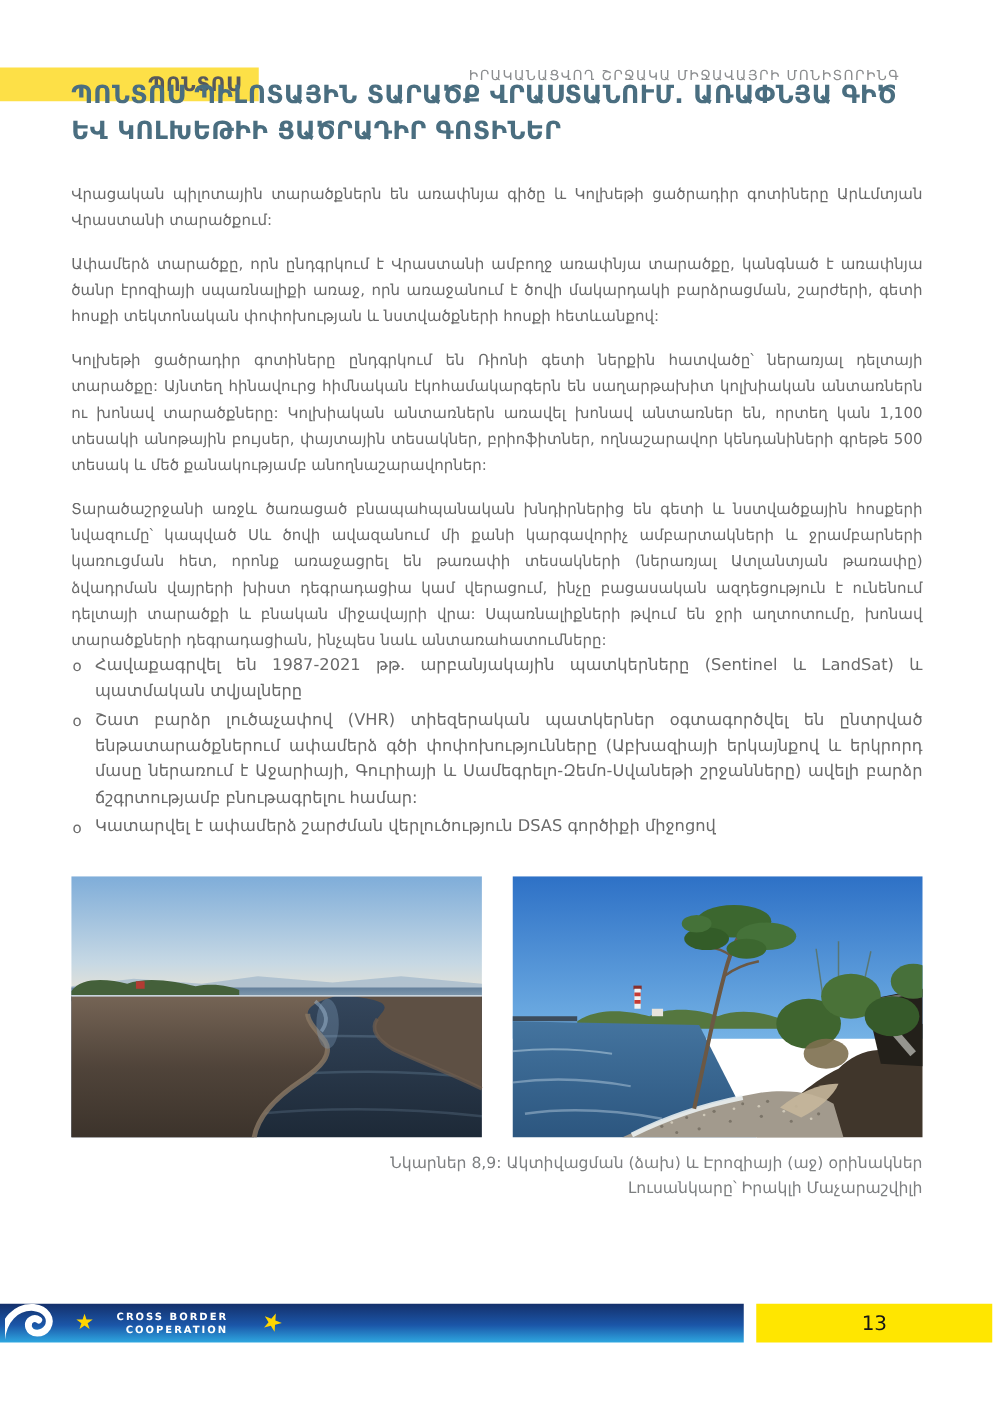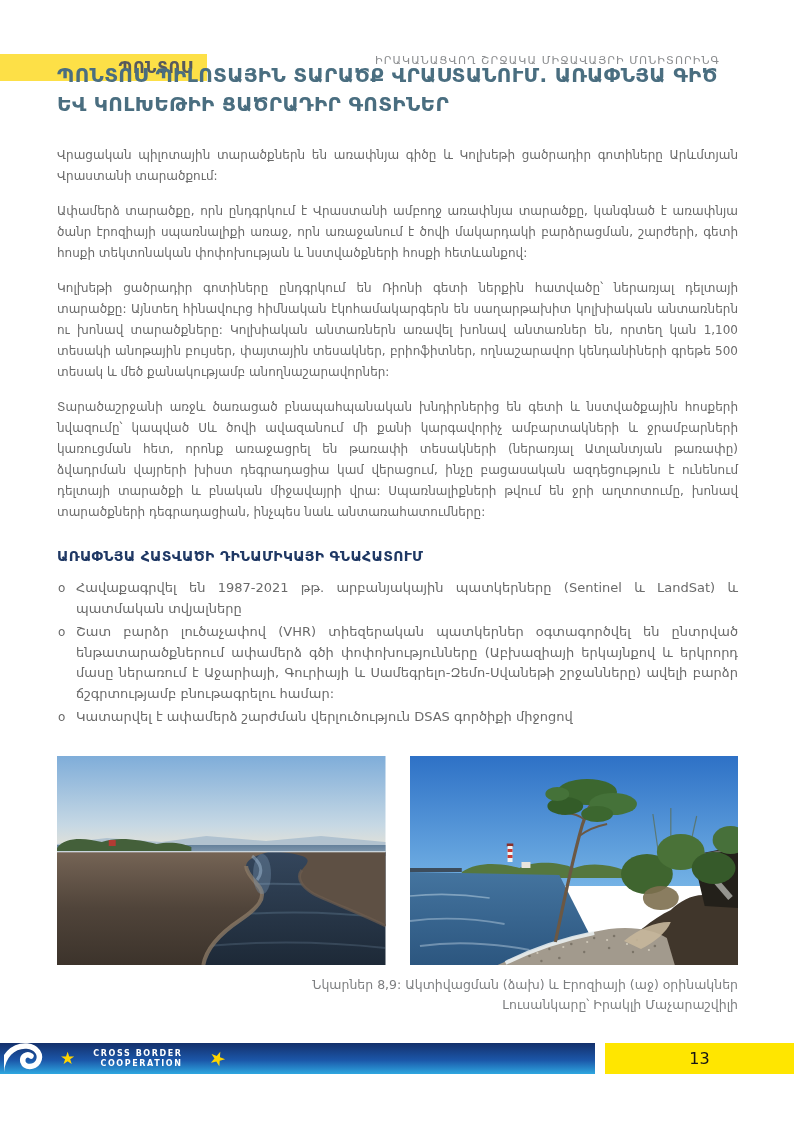--- a/index.html
+++ b/index.html
@@ -139,21 +139,20 @@
 
 <div class="content">
 
   <h1 class="doc-title">ՊՈՆՏՈՍ ՊԻԼՈՏԱՅԻՆ ՏԱՐԱԾՔ ՎՐԱՍՏԱՆՈՒՄ. ԱՌԱՓՆՅԱ ԳԻԾ ԵՎ ԿՈԼԽԵԹԻԻ ՑԱԾՐԱԴԻՐ ԳՈՏԻՆԵՐ</h1>
 
   <p class="para first">Վրացական պիլոտային տարածքներն են առափնյա գիծը և Կոլխեթի ցածրադիր գոտիները Արևմտյան Վրաստանի տարածքում:</p>
   <p class="para">Ափամերձ տարածքը, որն ընդգրկում է Վրաստանի ամբողջ առափնյա տարածքը, կանգնած է առափնյա ծանր էրոզիայի սպառնալիքի առաջ, որն առաջանում է ծովի մակարդակի բարձրացման, շարժերի, գետի հոսքի տեկտոնական փոփոխության և նստվածքների հոսքի հետևանքով:</p>
   <p class="para">Կոլխեթի ցածրադիր գոտիները ընդգրկում են Ռիոնի գետի ներքին հատվածը՝ ներառյալ դելտայի տարածքը: Այնտեղ հինավուրց հիմնական էկոհամակարգերն են սաղարթախիտ կոլխիական անտառներն ու խոնավ տարածքները: Կոլխիական անտառներն առավել խոնավ անտառներ են, որտեղ կան 1,100 տեսակի անոթային բույսեր, փայտային տեսակներ, բրիոֆիտներ, ողնաշարավոր կենդանիների գրեթե 500 տեսակ և մեծ քանակությամբ անողնաշարավորներ:</p>
   <p class="para">Տարածաշրջանի առջև ծառացած բնապահպանական խնդիրներից են գետի և նստվածքային հոսքերի նվազումը՝ կապված Սև ծովի ավազանում մի քանի կարգավորիչ ամբարտակների և ջրամբարների կառուցման հետ, որոնք առաջացրել են թառափի տեսակների (ներառյալ Ատլանտյան թառափը) ձվադրման վայրերի խիստ դեգրադացիա կամ վերացում, ինչը բացասական ազդեցություն է ունենում դելտայի տարածքի և բնական միջավայրի վրա: Սպառնալիքների թվում են ջրի աղտոտումը, խոնավ տարածքների դեգրադացիան, ինչպես նաև անտառահատումները:</p>
 
-  <h2 class="section-heading">ԱՌԱՓՆՅԱ ՀԱՏՎԱԾԻ ԴԻՆԱՄԻԿԱՅԻ ԳՆԱՀԱՏՈՒՄ</h2>
 
   <ul class="bullets">
     <li>Հավաքագրվել են 1987-2021 թթ. արբանյակային պատկերները (Sentinel և LandSat) և պատմական տվյալները</li>
     <li>Շատ բարձր լուծաչափով (VHR) տիեզերական պատկերներ օգտագործվել են ընտրված ենթատարածքներում ափամերձ գծի փոփոխությունները (Աբխազիայի երկայնքով և երկրորդ մասը ներառում է Աջարիայի, Գուրիայի և Սամեգրելո-Զեմո-Սվանեթի շրջանները) ավելի բարձր ճշգրտությամբ բնութագրելու համար:</li>
     <li>Կատարվել է ափամերձ շարժման վերլուծություն DSAS գործիքի միջոցով</li>
   </ul>
 
   <div class="photos">
 
     <svg class="photo" viewBox="0 0 330 209" xmlns="http://www.w3.org/2000/svg" preserveAspectRatio="none">

